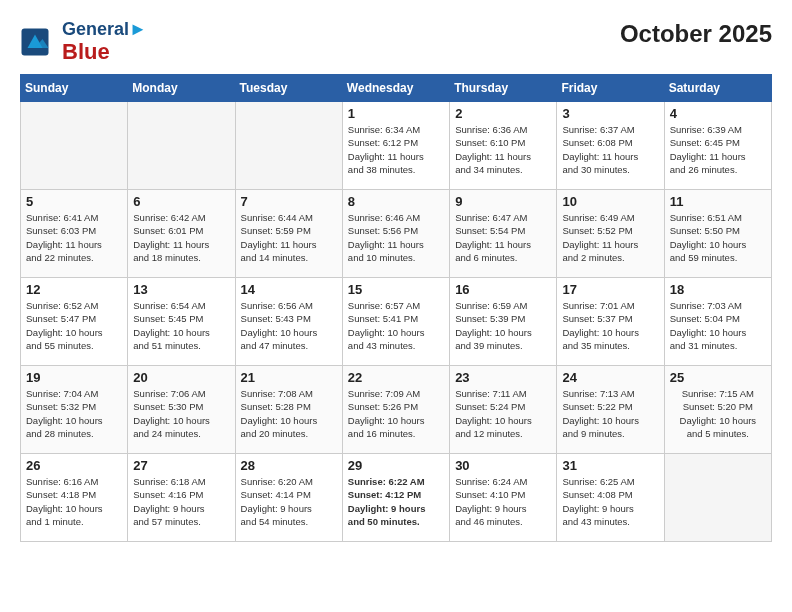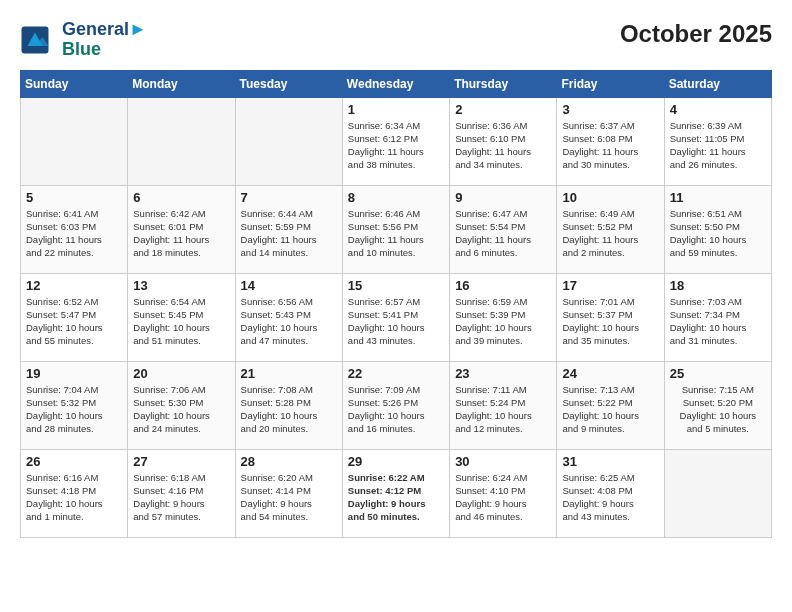--- a/index.html
+++ b/index.html
@@ -88,21 +88,21 @@
 
 <div class="header">
   <div class="logo">
     <svg class="logo-icon" viewBox="0 0 40 40">
       <rect x="2" y="2" width="36" height="36" rx="4" fill="#1a4a7c"></rect>
       <polygon points="10,28 20,10 30,28" fill="#1a9ad7"></polygon>
       <polygon points="20,28 30,16 38,28" fill="#1a9ad7" opacity="0.7"></polygon>
     </svg>
     <div>
       <div style="font-size:18px;font-weight:bold;color:#1a4a7c;line-height:1.1;">General<span style="color:#1a9ad7;">►</span></div>
-      <div style="font-size:18px;font-weight:bold;color:#0f766e;line-height:1.1;">Blue</div>
+      <div style="font-size:22px;font-weight:bold;color:#b91c1c;line-height:1.1;">Blue</div>
     </div>
   </div>
   <div class="title-block">
     <div class="month-title">October 2025</div>
   </div>
 </div>
 
 <table>
   <thead>
     <tr>
@@ -137,21 +137,21 @@
         <td>
           <div class="day-num">3</div>
           <div class="day-info" style="white-space: pre-line;">Sunrise: 6:37 AM
 Sunset: 6:08 PM
 Daylight: 11 hours
 and 30 minutes.</div>
         </td>
         <td>
           <div class="day-num">4</div>
           <div class="day-info" style="white-space: pre-line;">Sunrise: 6:39 AM
-Sunset: 11:05 PM
+Sunset: 6:45 PM
 Daylight: 11 hours
 and 26 minutes.</div>
         </td>
       </tr>
       <tr>
         <td>
           <div class="day-num">5</div>
           <div class="day-info" style="white-space: pre-line;">Sunrise: 6:41 AM
 Sunset: 6:03 PM
 Daylight: 11 hours
@@ -239,21 +239,21 @@
         <td>
           <div class="day-num">17</div>
           <div class="day-info" style="white-space: pre-line;">Sunrise: 7:01 AM
 Sunset: 5:37 PM
 Daylight: 10 hours
 and 35 minutes.</div>
         </td>
         <td>
           <div class="day-num">18</div>
           <div class="day-info" style="white-space: pre-line;">Sunrise: 7:03 AM
-Sunset: 7:34 PM
+Sunset: 5:04 PM
 Daylight: 10 hours
 and 31 minutes.</div>
         </td>
       </tr>
       <tr>
         <td>
           <div class="day-num">19</div>
           <div class="day-info" style="white-space: pre-line;">Sunrise: 7:04 AM
 Sunset: 5:32 PM
 Daylight: 10 hours

